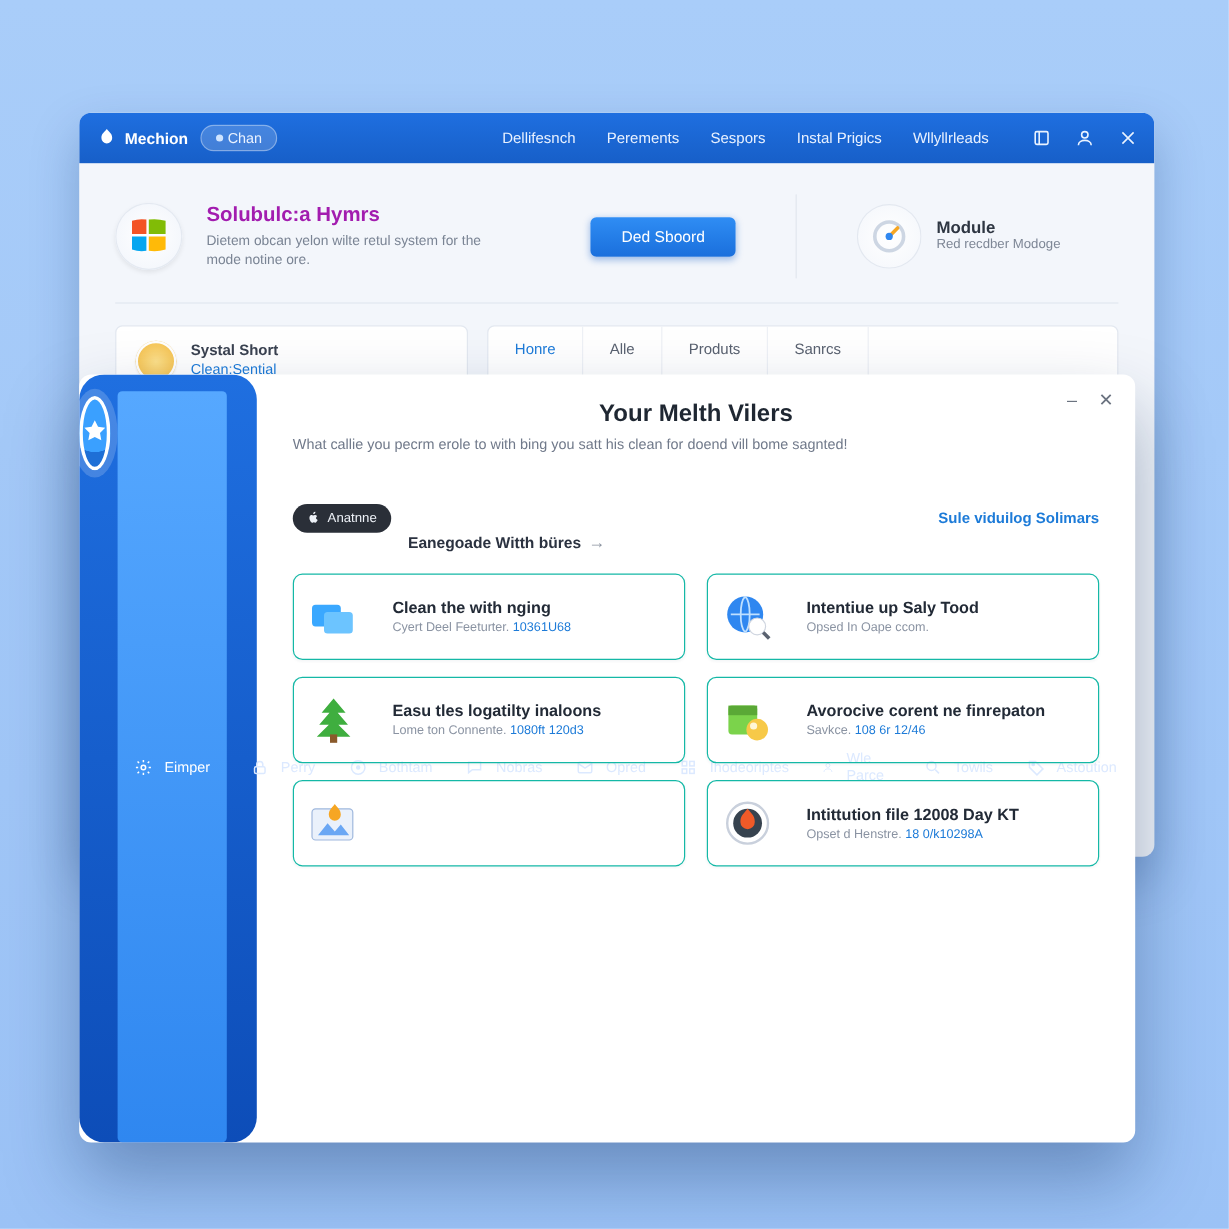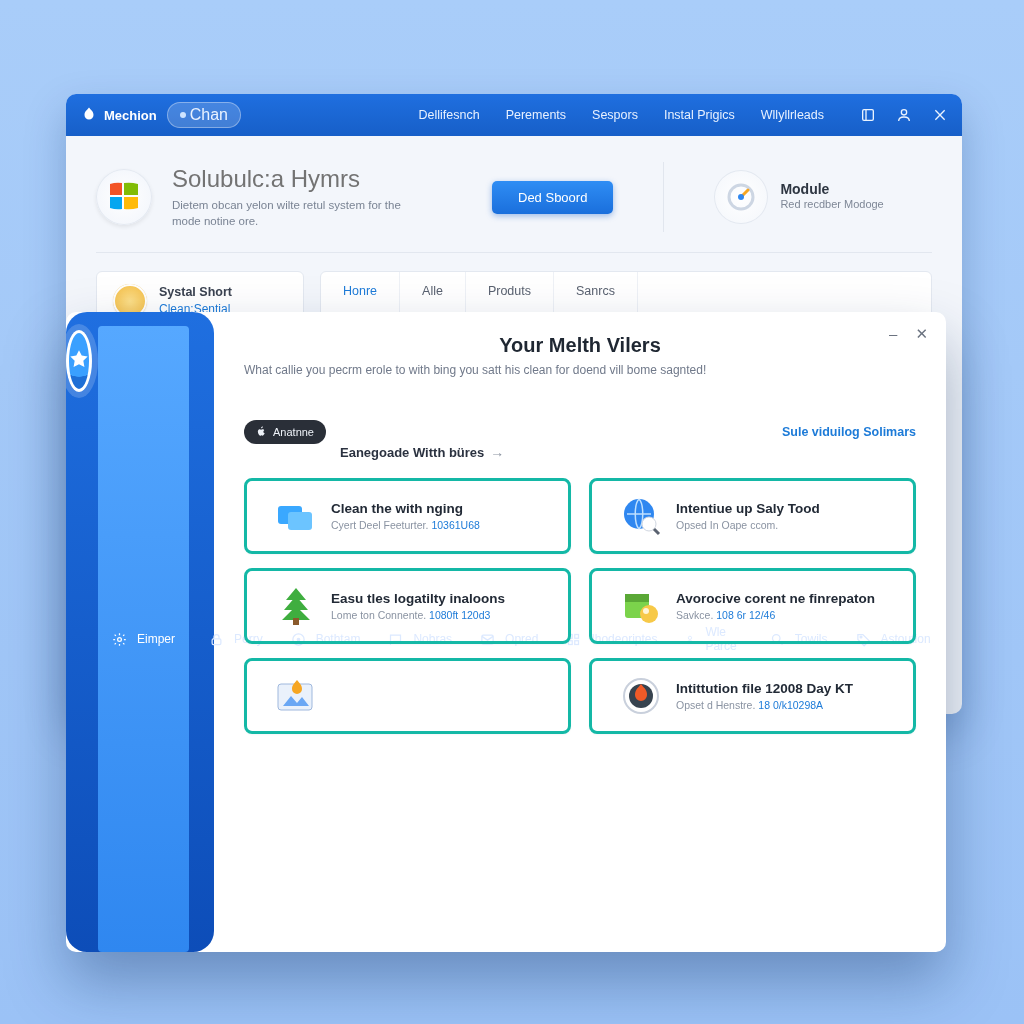--- a/index.html
+++ b/index.html
@@ -6,42 +6,42 @@
   body { width:1024px; height:1024px; background:linear-gradient(#a9cdf9,#9bc2f6); overflow:hidden; position:relative; }
 
   
   .back-window { position:absolute; left:66px; top:94px; width:896px; height:620px;
     background:#f3f6fb; border-radius:10px; box-shadow:0 18px 40px rgba(0,40,100,.25); overflow:hidden; }
   .bw-titlebar{ height:42px; background:linear-gradient(#1f6fe0,#175fc8); display:flex; align-items:center;
     color:#fff; font-size:13px; padding:0 14px; gap:10px; }
   .bw-logo{ display:flex; align-items:center; gap:6px; font-weight:600; color:#fff; }
   .bw-logo svg{ width:18px; height:18px; }
   .bw-chip{ background:rgba(255,255,255,.18); border:1px solid rgba(255,255,255,.35); border-radius:14px;
-    padding:3px 12px; font-size:16px; color:#e9f2ff; display:flex; align-items:center; gap:4px;text-align:right;}
+    padding:3px 12px; font-size:12px; color:#e9f2ff; display:flex; align-items:center; gap:4px;text-align:right;}
   .bw-nav{ margin-left:auto; display:flex; gap:26px; font-size:12.5px; color:#e8f1ff; }
   .bw-nav span{ cursor:pointer; }
   .bw-actions{ display:flex; gap:20px; margin-left:26px; align-items:center;}
   .bw-actions svg{ width:16px;height:16px; stroke:#eaf3ff; fill:none; stroke-width:2;}
   .bw-body{ padding:26px 30px; }
   .bw-hero{ display:flex; align-items:center; gap:20px; border-bottom:1px solid #e2e7ef; padding-bottom:20px;}
   .win-logo{ width:56px; height:56px; border-radius:50%; background:radial-gradient(#fff,#f0f4fb);
     box-shadow:inset 0 0 0 1px #e4e9f1, 0 2px 4px rgba(0,0,0,.08); display:flex; align-items:center; justify-content:center;}
-  .bw-hero h2{ font-size:24px; color:#737373; font-weight:400; margin-bottom:4px;}
+  .bw-hero h2{ font-size:17px; color:#a21caf; font-weight:700; margin-bottom:4px;}
   .bw-hero p{ font-size:11.5px; color:#7a8494; max-width:260px; line-height:1.4;}
   .bw-cta{ margin-left:40px; background:linear-gradient(#2f8df4,#1a6fdc); color:#fff; border:none;
     border-radius:5px; padding:9px 26px; font-size:13px; font-weight:500; box-shadow:0 2px 6px rgba(23,95,200,.4);}
   .bw-divider{ width:1px; height:70px; background:#e1e6ee; margin:0 30px;}
   .bw-module{ display:flex; align-items:center; gap:12px;justify-content:space-between;}
   .module-ring{ width:54px; height:54px; border-radius:50%; background:radial-gradient(#fff,#f3f6fb);
     box-shadow:inset 0 0 0 1px #e3e8f0; display:flex; align-items:center;justify-content:center;}
   .bw-module h3{ font-size:14px; color:#2e3642;}
   .bw-module p{ font-size:11px; color:#7e8796;}
   .bw-row2{ display:flex; gap:16px; margin-top:18px;}
   .bw-card{ background:#fff; border:1px solid #e3e8f0; border-radius:6px; padding:12px 16px;}
-  .bw-card.small{ width:208px; display:flex; align-items:center; gap:12px;}
+  .bw-card.small{ width:294px; display:flex; align-items:center; gap:12px;}
   .bw-card.small .badge{ width:34px;height:34px;border-radius:50%; background:radial-gradient(#fde08a,#f3b83b);
     box-shadow:inset 0 0 0 2px #fff, 0 1px 2px rgba(0,0,0,.1);}
   .bw-card.small h4{font-size:12.5px;color:#3a4250;}
   .bw-card.small a{ font-size:12px; color:#1d7bd8; text-decoration:none; font-weight:500;}
   .bw-tabs{ flex:1; display:flex; padding:0; }
   .bw-tabs .tab{ flex:none; padding:12px 22px; font-size:12.5px; color:#5a6270; border-right:1px solid #eef1f6;}
   .bw-tabs .tab.active{ color:#1d7bd8; border-bottom:3px solid #1d7bd8; font-weight:500;}
   .bw-stub{ position:absolute; right:30px; background:#fff; border:1px solid #e3e8f0; border-radius:6px;
     padding:10px 14px; font-size:12px; color:#4a5260; width:140px;}
   .bw-stub.btn{ background:linear-gradient(#2f8df4,#1a6fdc); color:#fff; border:none; text-align:center;}
@@ -62,21 +62,21 @@
   .fw-topctrl{ position:absolute; right:18px; top:14px; display:flex; gap:18px; color:#6b7380;}
   .fw-topctrl span{ cursor:pointer; font-size:15px; line-height:1;}
   .fw-main h1{ font-size:20px; color:#1f2732; font-weight:700; margin-bottom:6px;text-align:center;}
   .fw-sub{ font-size:12px; color:#70798a; margin-bottom:26px;}
   .fw-pillrow{ display:flex; align-items:center; gap:14px; margin-bottom:10px;}
   .pill-dark{ background:#2a2f38; color:#eef2f8; font-size:11px; padding:6px 12px; border-radius:14px;
     display:inline-flex; align-items:center; gap:6px;}
   .pill-light{ font-size:13px; color:#2b3240; font-weight:600; display:inline-flex; align-items:center; gap:6px;margin-top:41px;}
   .fw-link{ margin-left:auto; color:#1d7bd8; font-size:12.5px; font-weight:600; text-decoration:none;}
   .fw-grid{ display:grid; grid-template-columns:1fr 1fr; gap:14px 18px; margin-top:18px;}
-  .fw-card{ border:3px solid #14b8a6; border-radius:8px; padding:14px 28px; display:flex; gap:14px; align-items:center;
+  .fw-card{ border:1px solid #14b8a6; border-radius:8px; padding:14px 12px; display:flex; gap:28px; align-items:center;
     box-shadow:0 1px 2px rgba(20,40,80,.04);}
   .fw-ico{ width:42px;height:42px; display:flex;align-items:center;justify-content:center;}
   .fw-card h3{ font-size:13.5px; color:#222a36; font-weight:600; margin-bottom:3px;}
   .fw-meta{ font-size:10.5px; color:#8a93a2;}
   .fw-meta .num{ color:#1d7bd8;}
   .arrow{ font-size:14px; color:#8b93a0;}
 </style>
 </head>
 <body>
 

